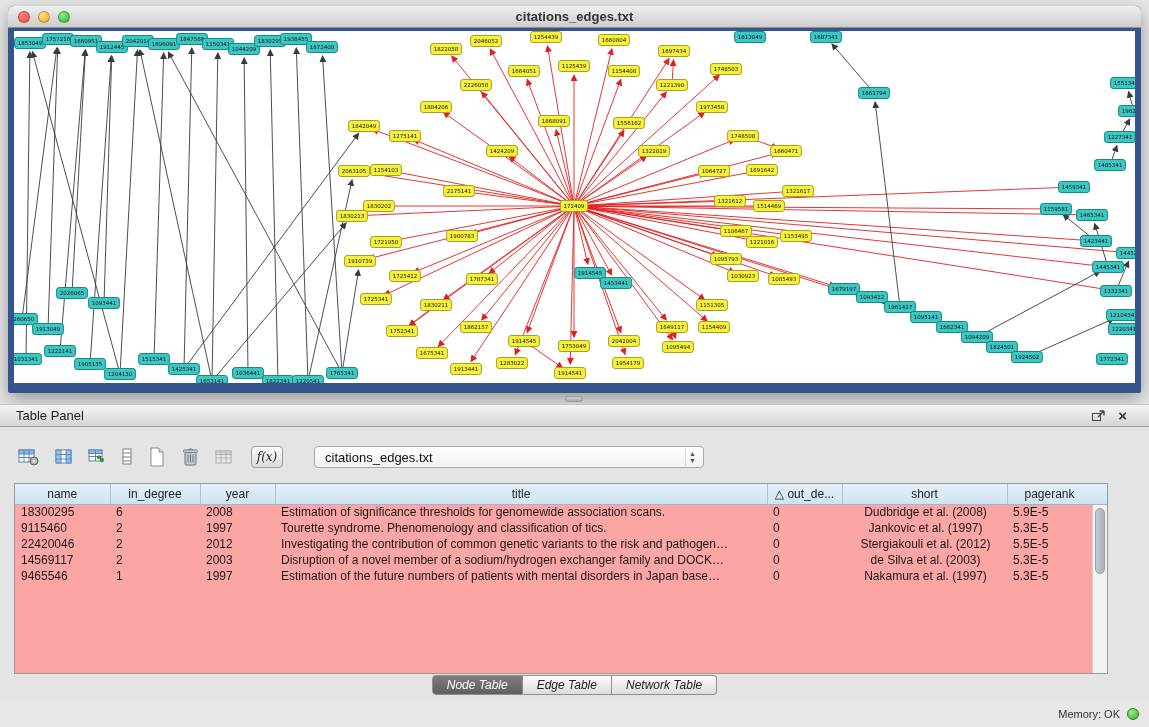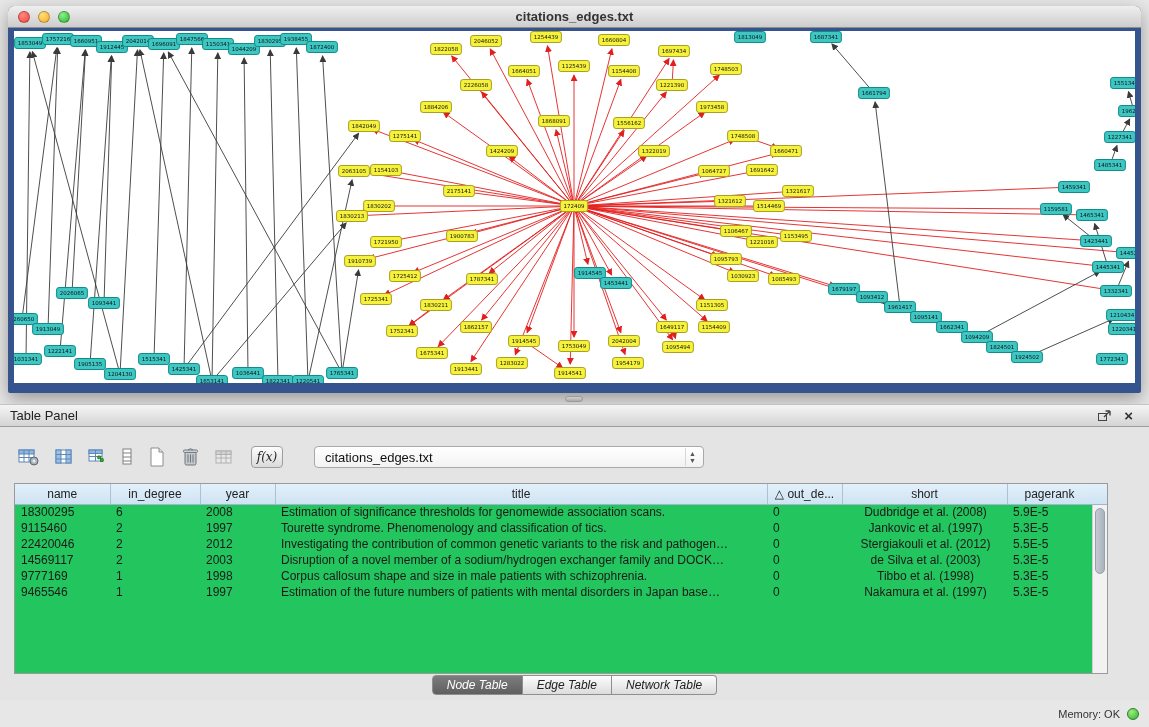--- a/index.html
+++ b/index.html
@@ -42,21 +42,21 @@
 
   
   #splitter{ position:absolute; left:565px; top:396px; width:18px; height:6px;
     border-radius:3px; background:linear-gradient(#cfcfcf,#ababab); border:1px solid #9a9a9a; }
 
   
   #panel-header{
     position:absolute; left:0; top:404px; width:1149px; height:23px;
     background:linear-gradient(#f5f5f5,#d4d4d4);
     border-top:1px solid #c3c3c3; border-bottom:1px solid #9f9f9f;
-    display:flex; align-items:center; padding:0 10px;
+    display:flex; align-items:center; padding:0 16px;
   }
   #panel-header .ptitle{ font-size:13px; color:#222; }
   #panel-header .spacer{ flex:1; }
   .hdr-btn{ background:none; border:none; cursor:pointer; padding:0 6px; height:20px; display:flex; align-items:center; }
   .close-x{ font-size:15px; font-weight:bold; color:#333; line-height:1; }
 
   #panel-body{
     position:absolute; left:0; top:427px; width:1149px; height:273px;
     background:#e4e4e4;
   }
@@ -75,21 +75,21 @@
   }
   #table-select .sel-label{ font-size:13px; padding-left:10px; color:#111; }
   #table-select .steppers{
     position:absolute; right:4px; top:1px; bottom:1px; width:14px;
     display:flex; flex-direction:column; align-items:center; justify-content:center;
     color:#555; font-size:7px; line-height:7px; border-left:1px solid #d8d8d8;
   }
 
   #table-wrap{
     position:absolute; left:14px; top:56px; width:1094px; height:191px;
-    background:#22c55e; border:1px solid #9a9a9a;
+    background:#fca5a5; border:1px solid #9a9a9a;
   }
   table{ border-collapse:collapse; table-layout:fixed; width:1077px; }
   thead th{
     height:20px; font-size:12px; font-weight:normal; text-align:center;
     background:linear-gradient(#e2f0fa,#cfe3f3);
     border-right:1px solid #a9c2d6; border-bottom:1px solid #9db7cb;
     overflow:hidden; white-space:nowrap; color:#222;
   }
   tbody td{
     height:16px; font-size:12px; padding:0 4px 0 6px;
@@ -863,29 +863,20 @@
           <tr>
             <td class="c0">14569117</td>
             <td class="c1">2</td>
             <td class="c2">2003</td>
             <td class="c3">Disruption of a novel member of a sodium/hydrogen exchanger family and DOCK…</td>
             <td class="c4">0</td>
             <td class="c5">de Silva et al. (2003)</td>
             <td class="c6">5.3E-5</td>
           </tr>
           <tr>
-            <td class="c0">9777169</td>
-            <td class="c1">1</td>
-            <td class="c2">1998</td>
-            <td class="c3">Corpus callosum shape and size in male patients with schizophrenia.</td>
-            <td class="c4">0</td>
-            <td class="c5">Tibbo et al. (1998)</td>
-            <td class="c6">5.3E-5</td>
-          </tr>
-          <tr>
             <td class="c0">9465546</td>
             <td class="c1">1</td>
             <td class="c2">1997</td>
             <td class="c3">Estimation of the future numbers of patients with mental disorders in Japan base…</td>
             <td class="c4">0</td>
             <td class="c5">Nakamura et al. (1997)</td>
             <td class="c6">5.3E-5</td>
           </tr>
         </tbody>
     </table>

